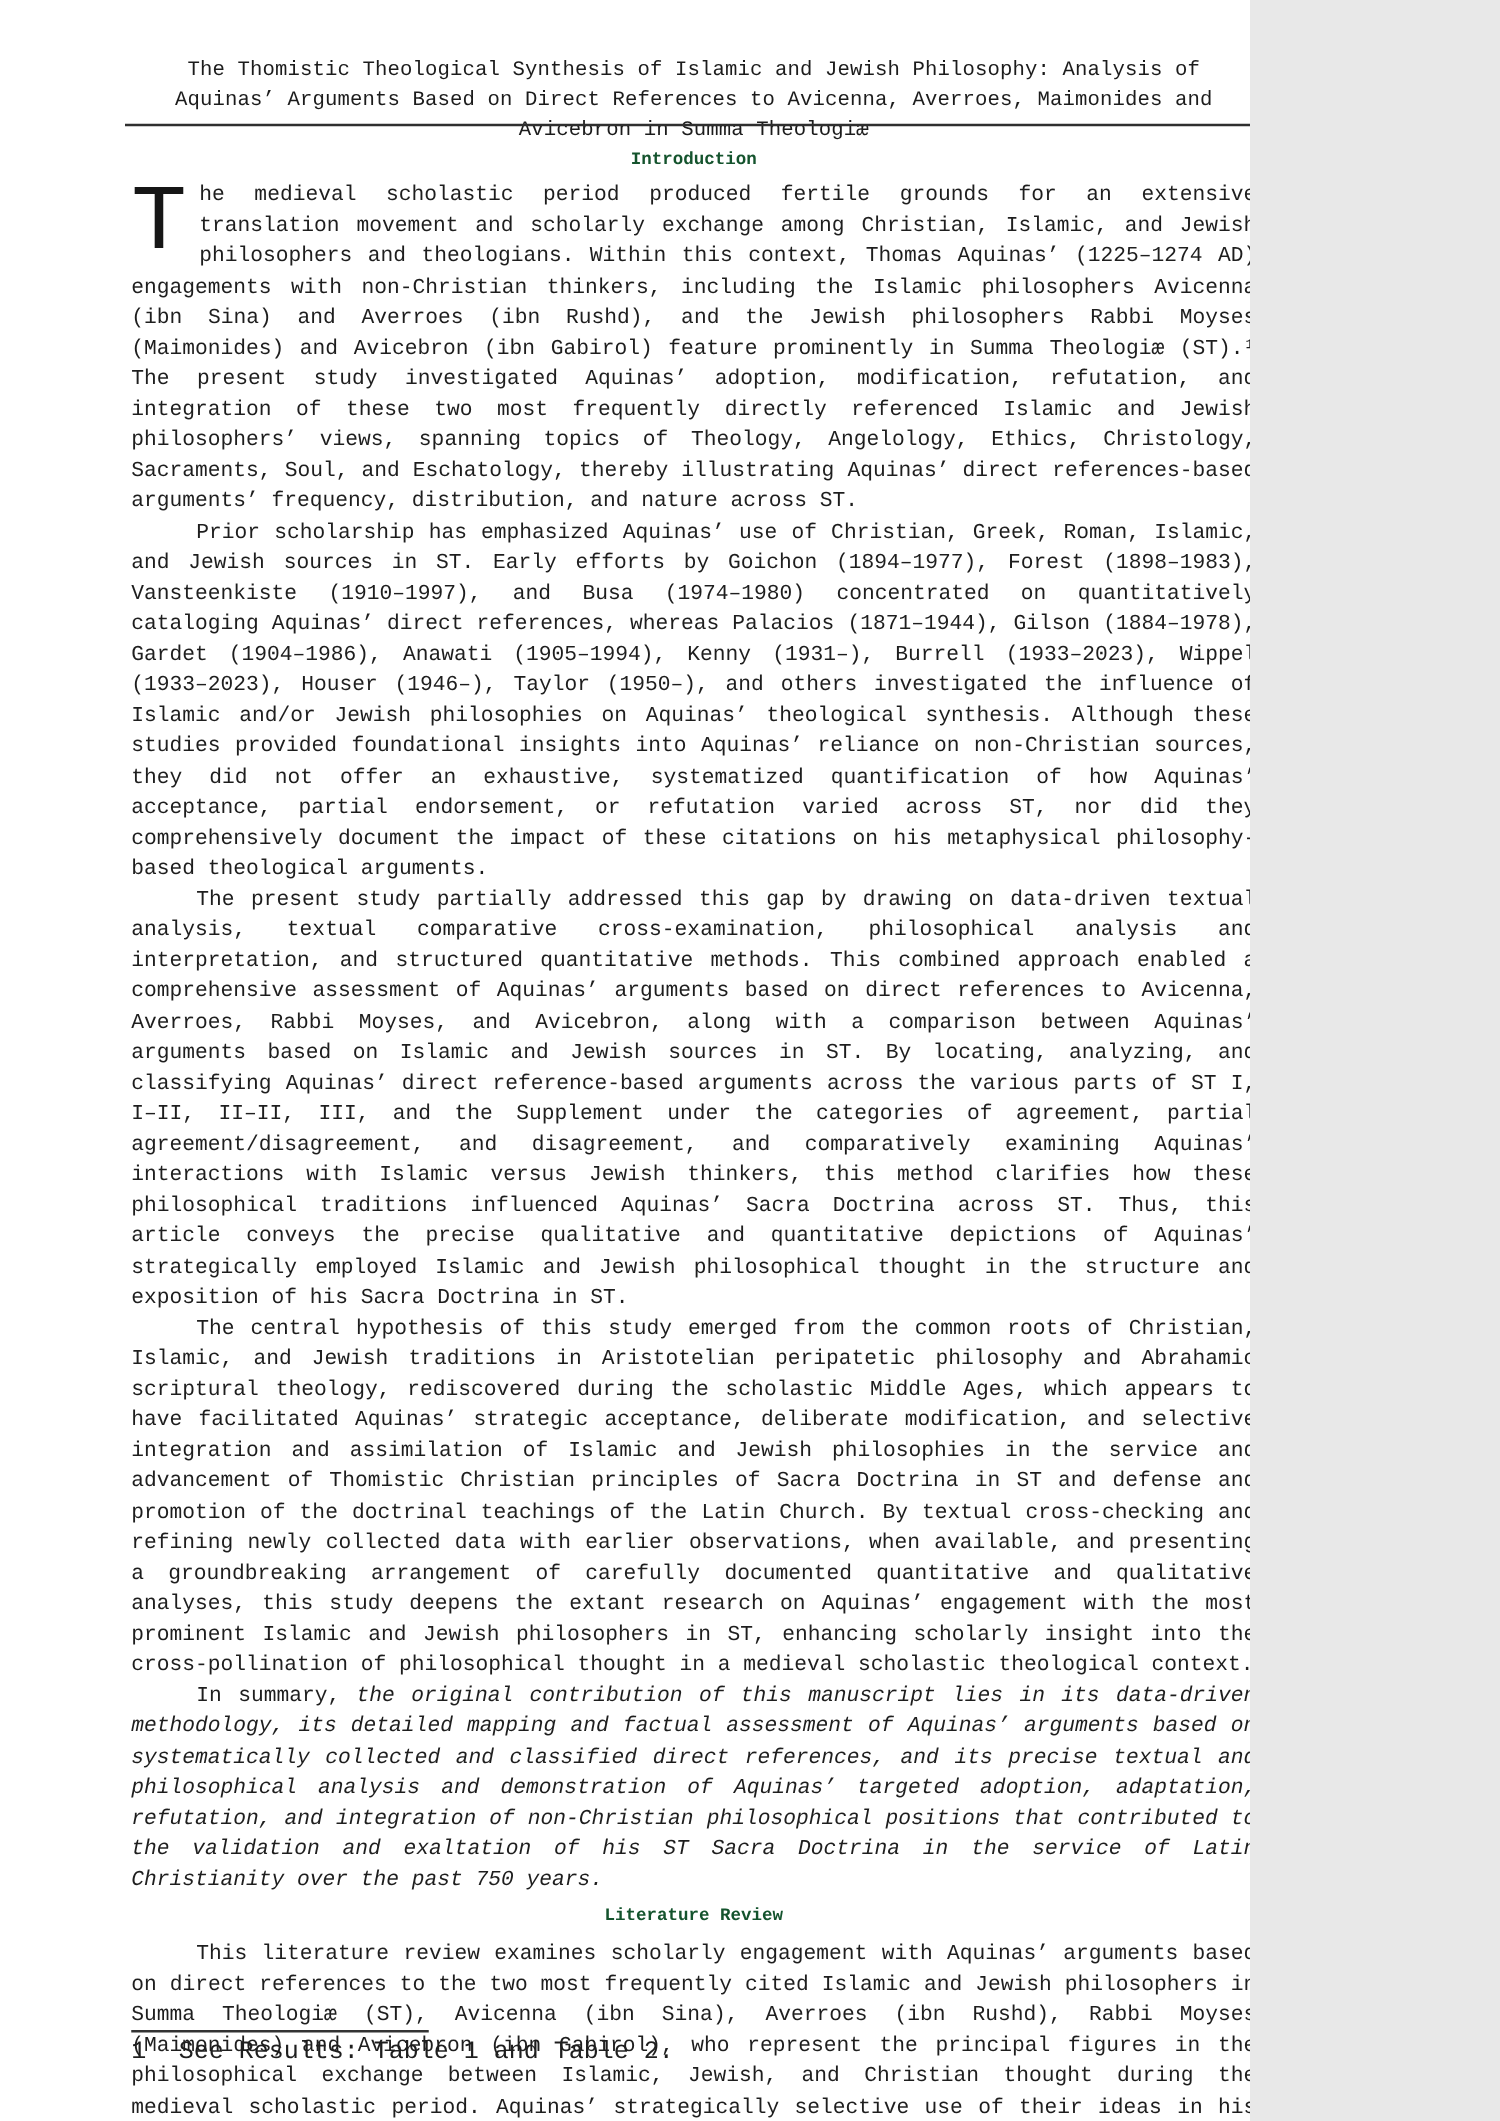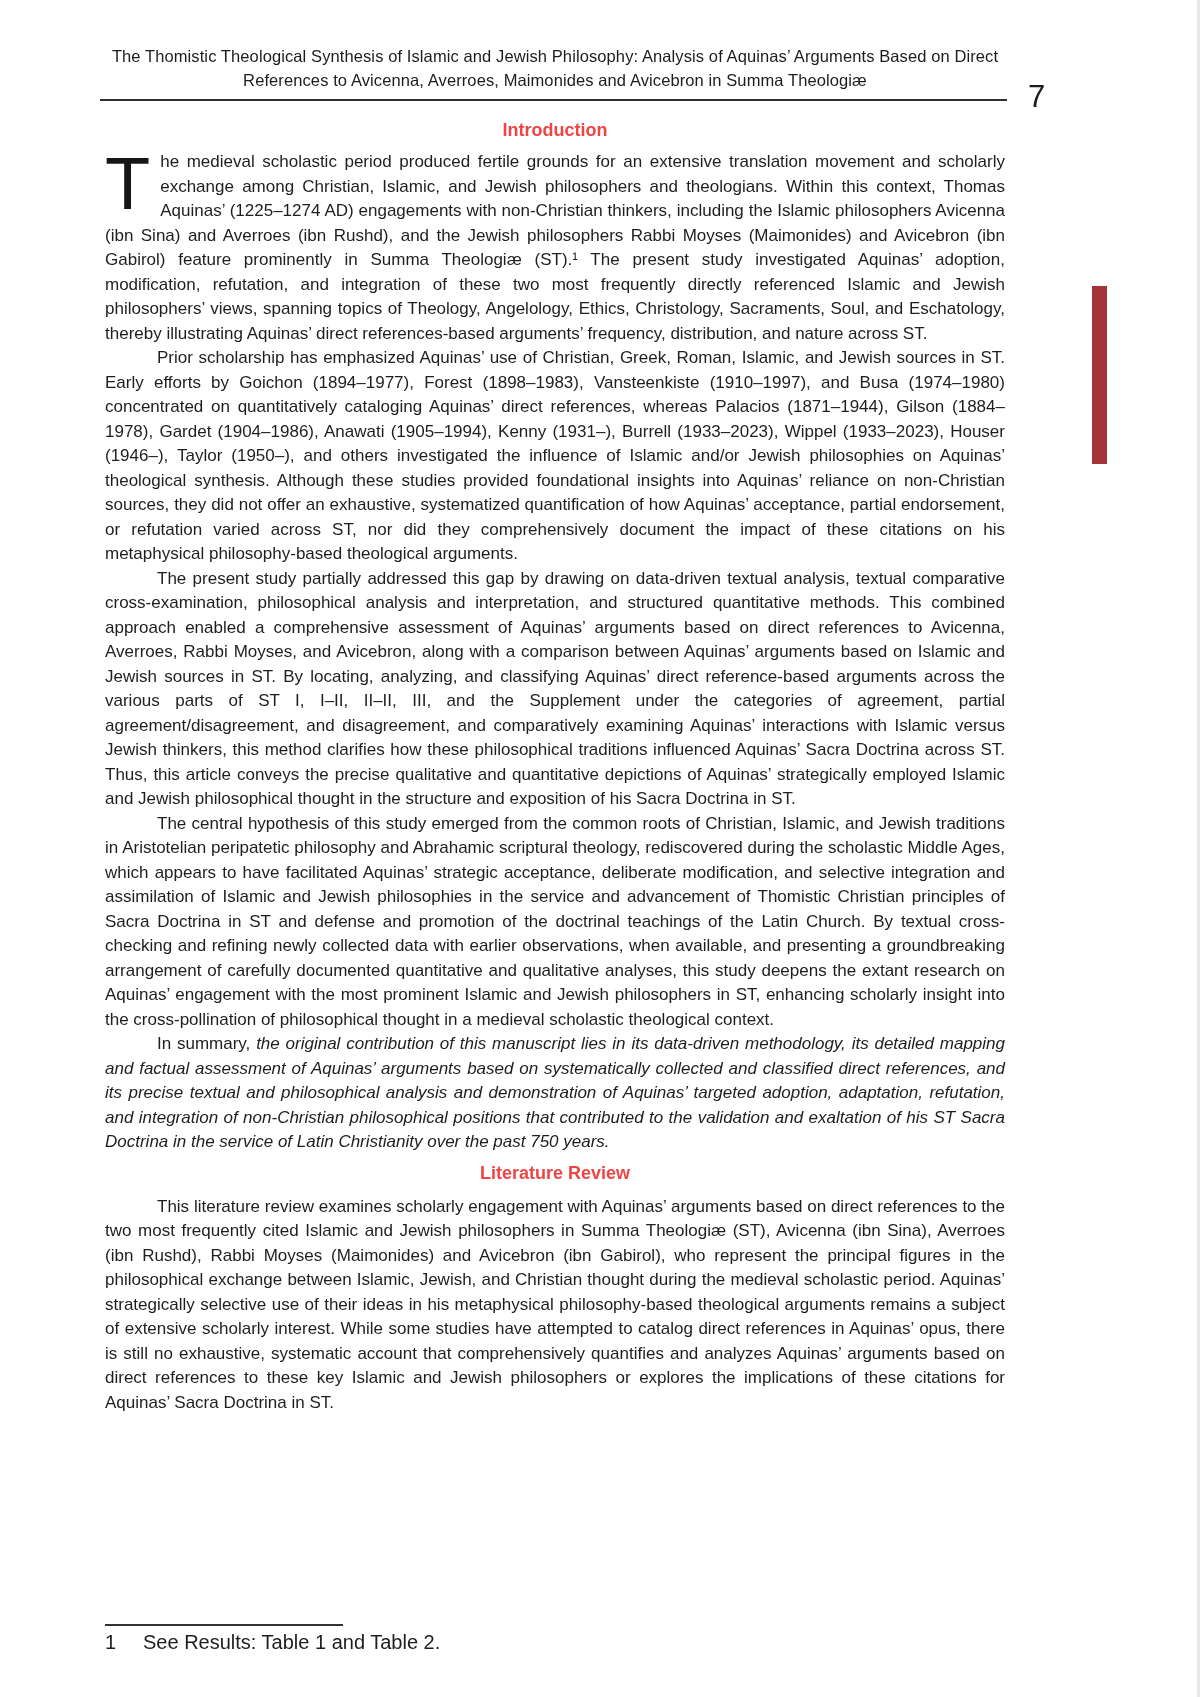--- a/index.html
+++ b/index.html
@@ -1,22 +1,22 @@
 <!DOCTYPE html>
 <html><head>
 <meta charset="utf-8">
 <style>
   html, body { margin: 0; padding: 0; background: #e8e8e8; }
   .page {
     position: relative;
-    width: 1197px;
+    width: 1000px;
     height: 1697px;
     background: #ffffff;
     overflow: hidden;
-    font-family: Liberation Sans, sans-serif;
+    font-family: Liberation Mono, monospace;
     color: #1e1e1e;
   }
   .running-title {
     position: absolute;
     top: 44px;
     left: 105px;
     width: 900px;
     text-align: center;
     font-size: 16.5px;
     line-height: 24px;
@@ -48,24 +48,24 @@
     background: #a53438; 
   }
   .content {
     position: absolute;
     top: 112px;
     left: 105px;
     width: 900px;
   }
   h2.section-heading {
     text-align: center;
-    font-size: 18px;
+    font-size: 14px;
     font-weight: bold;
     margin: 8px 0 9px 0;
-    color: #ef4444;
+    color: #14532d;
   }
   h2.lit-heading { margin-bottom: 11px; }
   .content p {
     margin: 0;
     text-align: justify;
     font-size: 17px;
     line-height: 24.5px;
     color: #1e1e1e;
   }
   .content p.indent { text-indent: 52px; }

